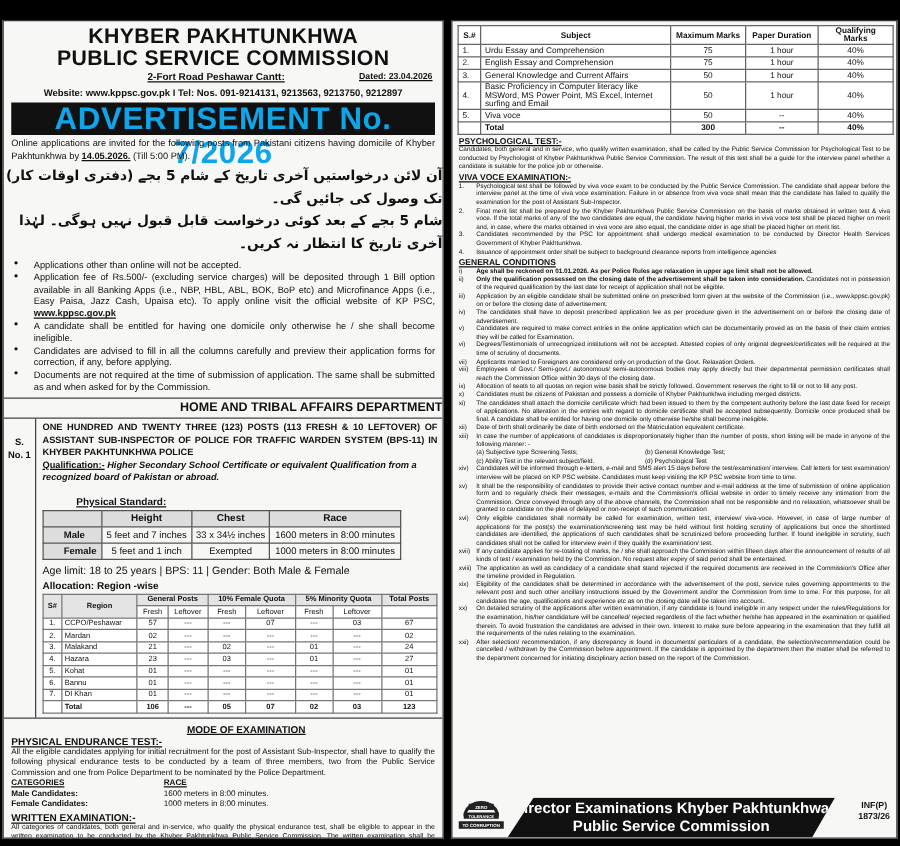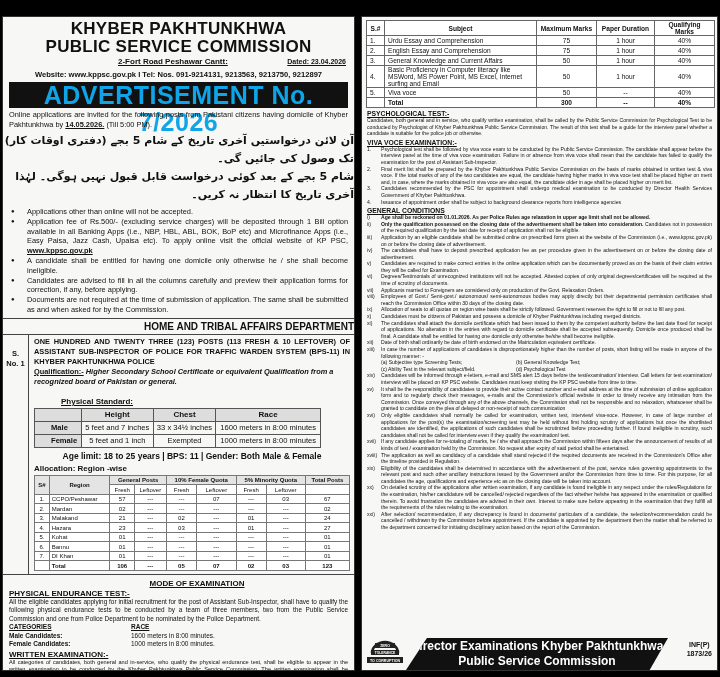--- a/index.html
+++ b/index.html
@@ -30,21 +30,21 @@
   .pbody { flex: 1; padding: 2px 4px 3px 5px; }
   .ptitle { font-size: 7.4px; font-weight: bold; line-height: 10px; text-align: justify; }
   .qual { font-size: 7.4px; line-height: 10px; font-weight: bold; font-style: italic; }
   .qual .ql { text-decoration: underline; font-style: normal; }
   .sub { font-size: 8px; font-weight: bold; text-decoration: underline; margin-top: 10px; padding-left: 27px; }
   table { border-collapse: collapse; }
   .ps { width: 287px; margin-top: 2px; font-size: 7.6px; }
   .ps td, .ps th { border: 1px solid #555; padding: 1px 2px; text-align: center; height: 13px; }
   .ps th { background: #ddd; font-weight: bold; font-size: 8px; }
   .ps td.lbl { background: #ddd; text-align: left; font-weight: bold; padding-left: 16px; }
-  .agel { font-size: 8.5px; font-weight: bold; text-align: center; margin-top: 3px; }
+  .agel { font-size: 8.5px; font-weight: normal; margin-top: 3px; }
   .alloc { font-size: 8px; font-weight: bold; margin-top: 3px; }
   .at { width: 316px; margin-top: 2px; font-size: 6px; background: #fff; }
   .at td, .at th { border: 1px solid #777; padding: 0 2px; text-align: center; height: 9.5px; }
   .at th { background: #e4e4e4; font-weight: bold; }
   .at td.rg { text-align: left; }
   .at tr.tot td { font-weight: bold; }
   .mode { font-size: 8px; font-weight: bold; text-decoration: underline; text-align: center; margin-top: 4px; margin-left: 37px; }
   .shd { font-size: 8px; font-weight: bold; text-decoration: underline; padding: 0 6px; margin-top: 1px; }
   .p2 { font-size: 6.4px; line-height: 8.5px; padding: 0 6px; text-align: justify; }
   .cat { display: flex; font-size: 6.5px; line-height: 8.5px; padding: 0 6px; }
@@ -107,21 +107,21 @@
 
   <div class="dept">HOME AND TRIBAL AFFAIRS DEPARTMENT</div>
 
   <div class="post">
     <div class="sno">
       <div>S.</div>
       <div>No. 1</div>
     </div>
     <div class="pbody">
       <div class="ptitle">ONE HUNDRED AND TWENTY THREE (123) POSTS (113 FRESH &amp; 10 LEFTOVER) OF ASSISTANT SUB-INSPECTOR OF POLICE FOR TRAFFIC WARDEN SYSTEM (BPS-11) IN KHYBER PAKHTUNKHWA POLICE</div>
-      <div class="qual"><span class="ql">Qualification:-</span><span> Higher Secondary School Certificate or equivalent Qualification from a recognized board of Pakistan or general.</span></div>
+      <div class="qual"><span class="ql">Qualification:-</span><span> Higher Secondary School Certificate or equivalent Qualification from a recognized board of Pakistan or abroad.</span></div>
       <div class="sub">Physical Standard:</div>
       <table class="ps">
         <tbody>
             <tr>
           <th></th>
           <th>Height</th>
           <th>Chest</th>
           <th>Race</th>
         </tr>
         <tr>

